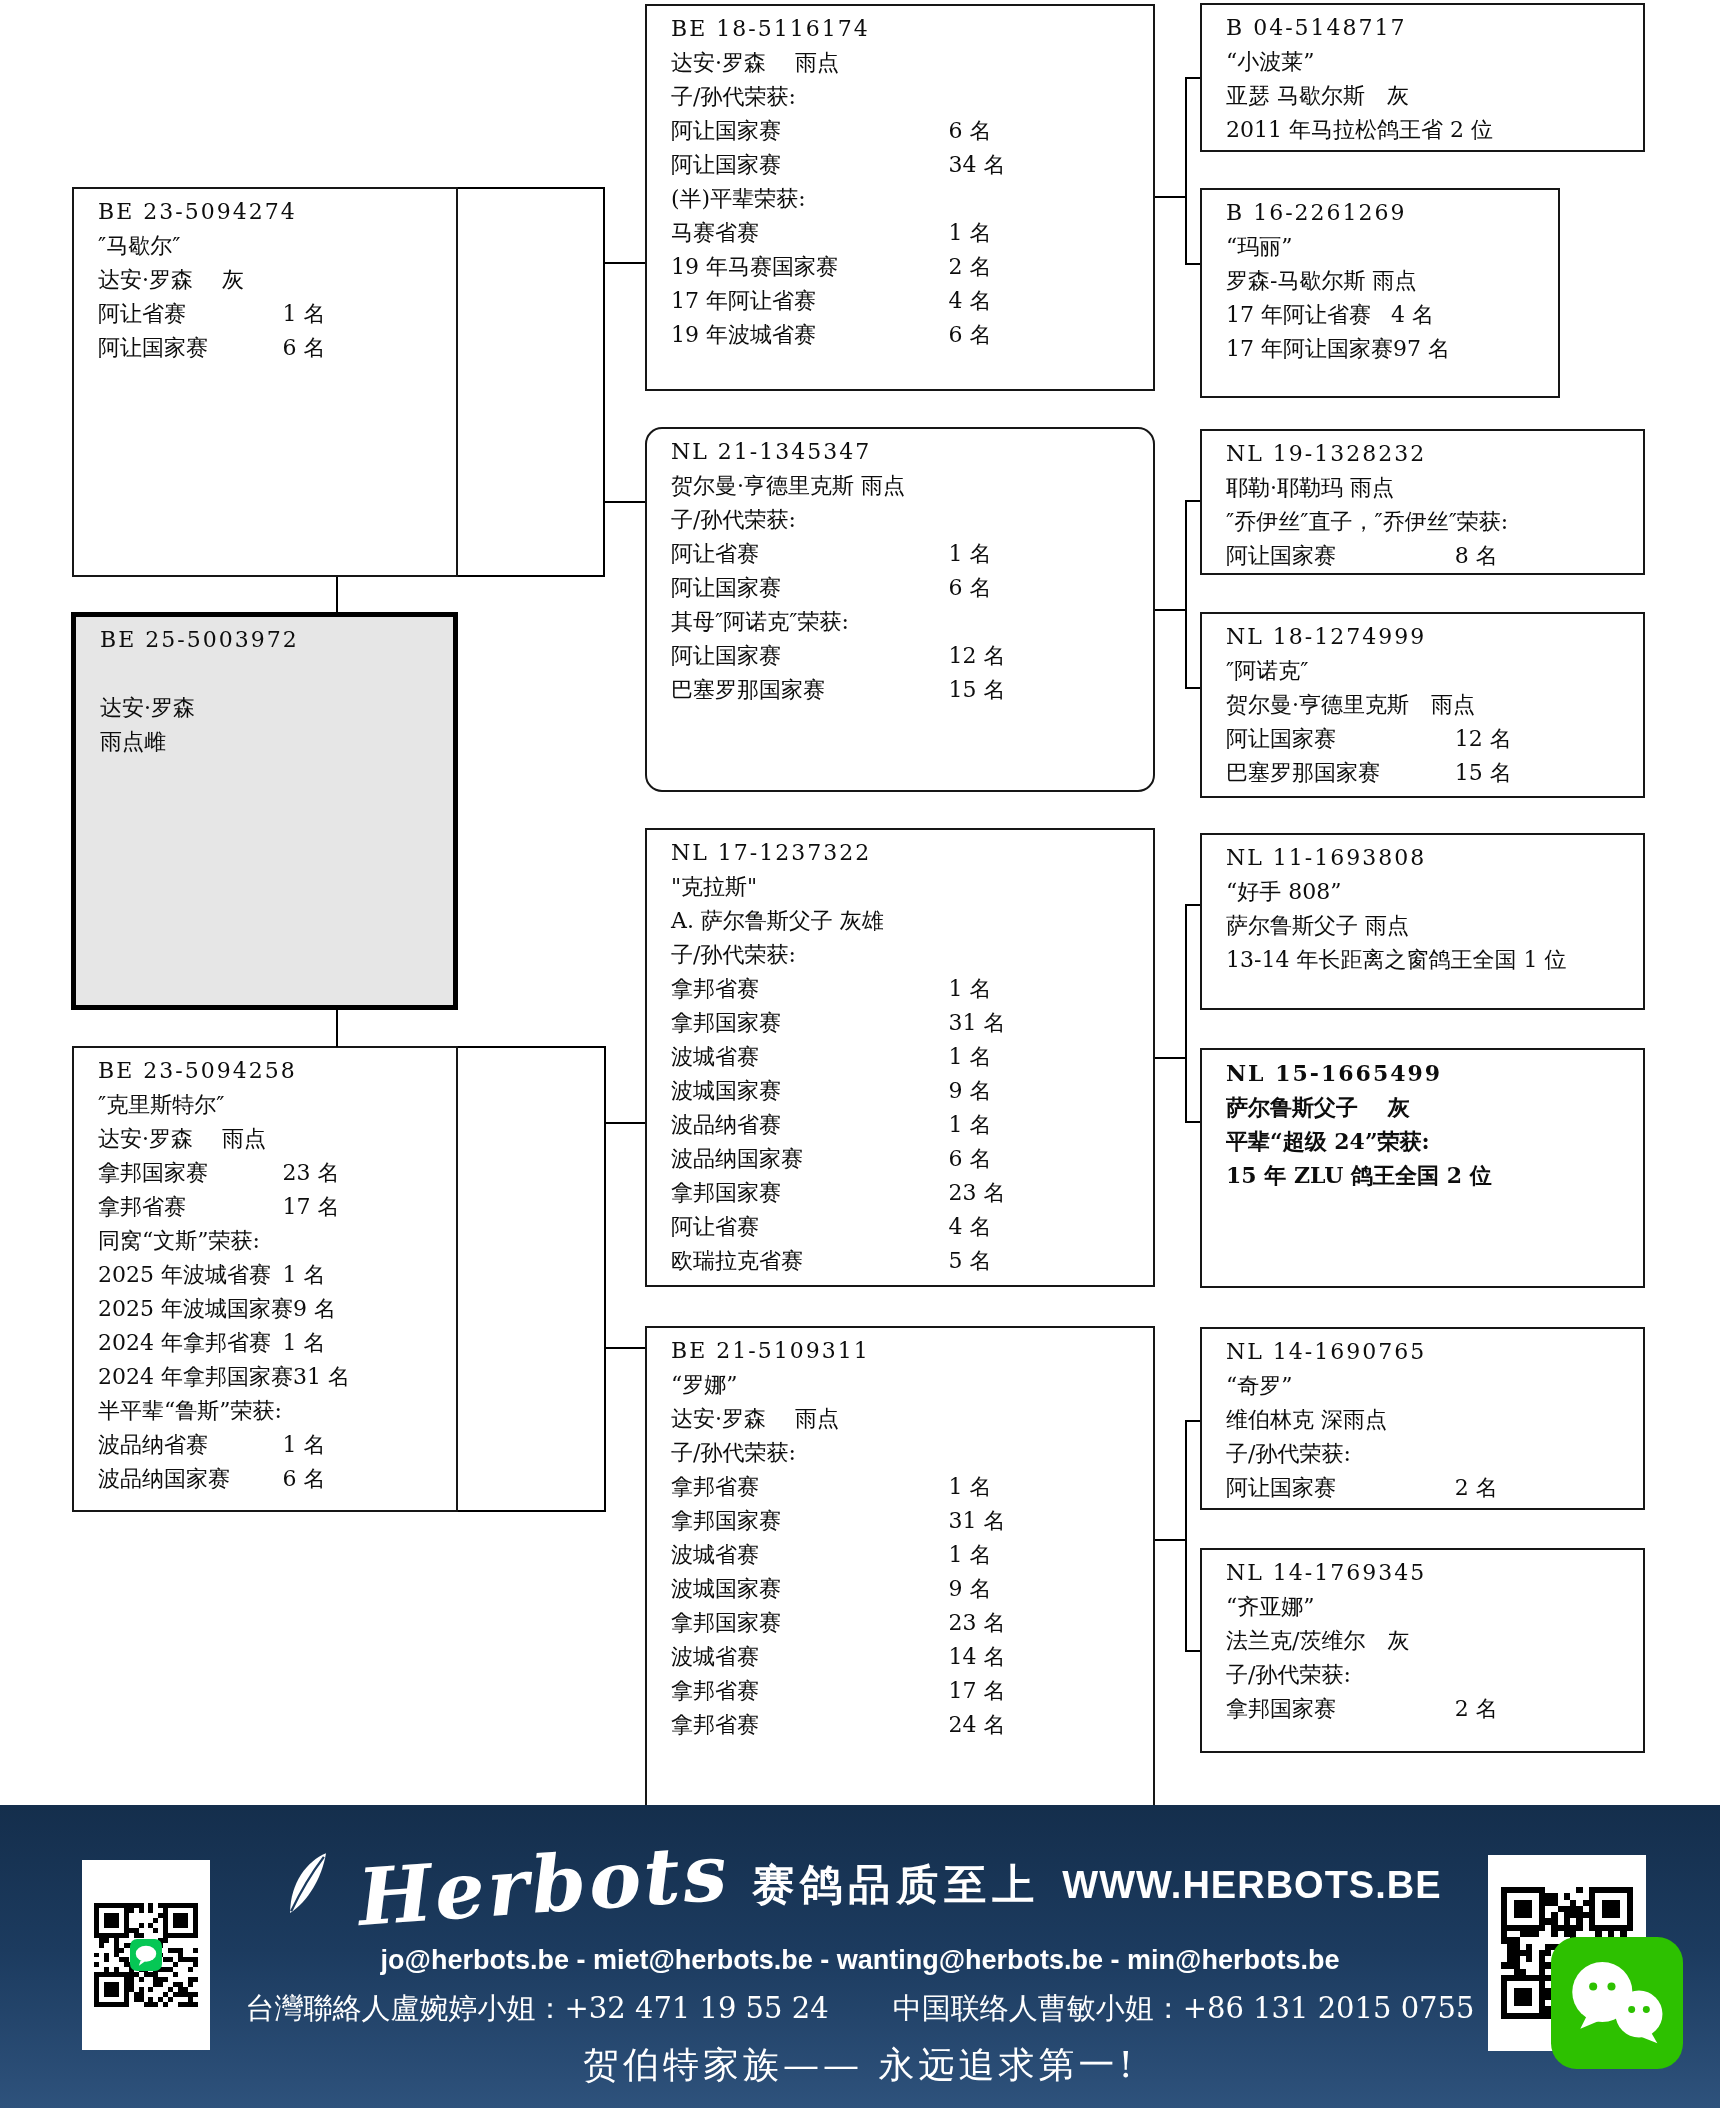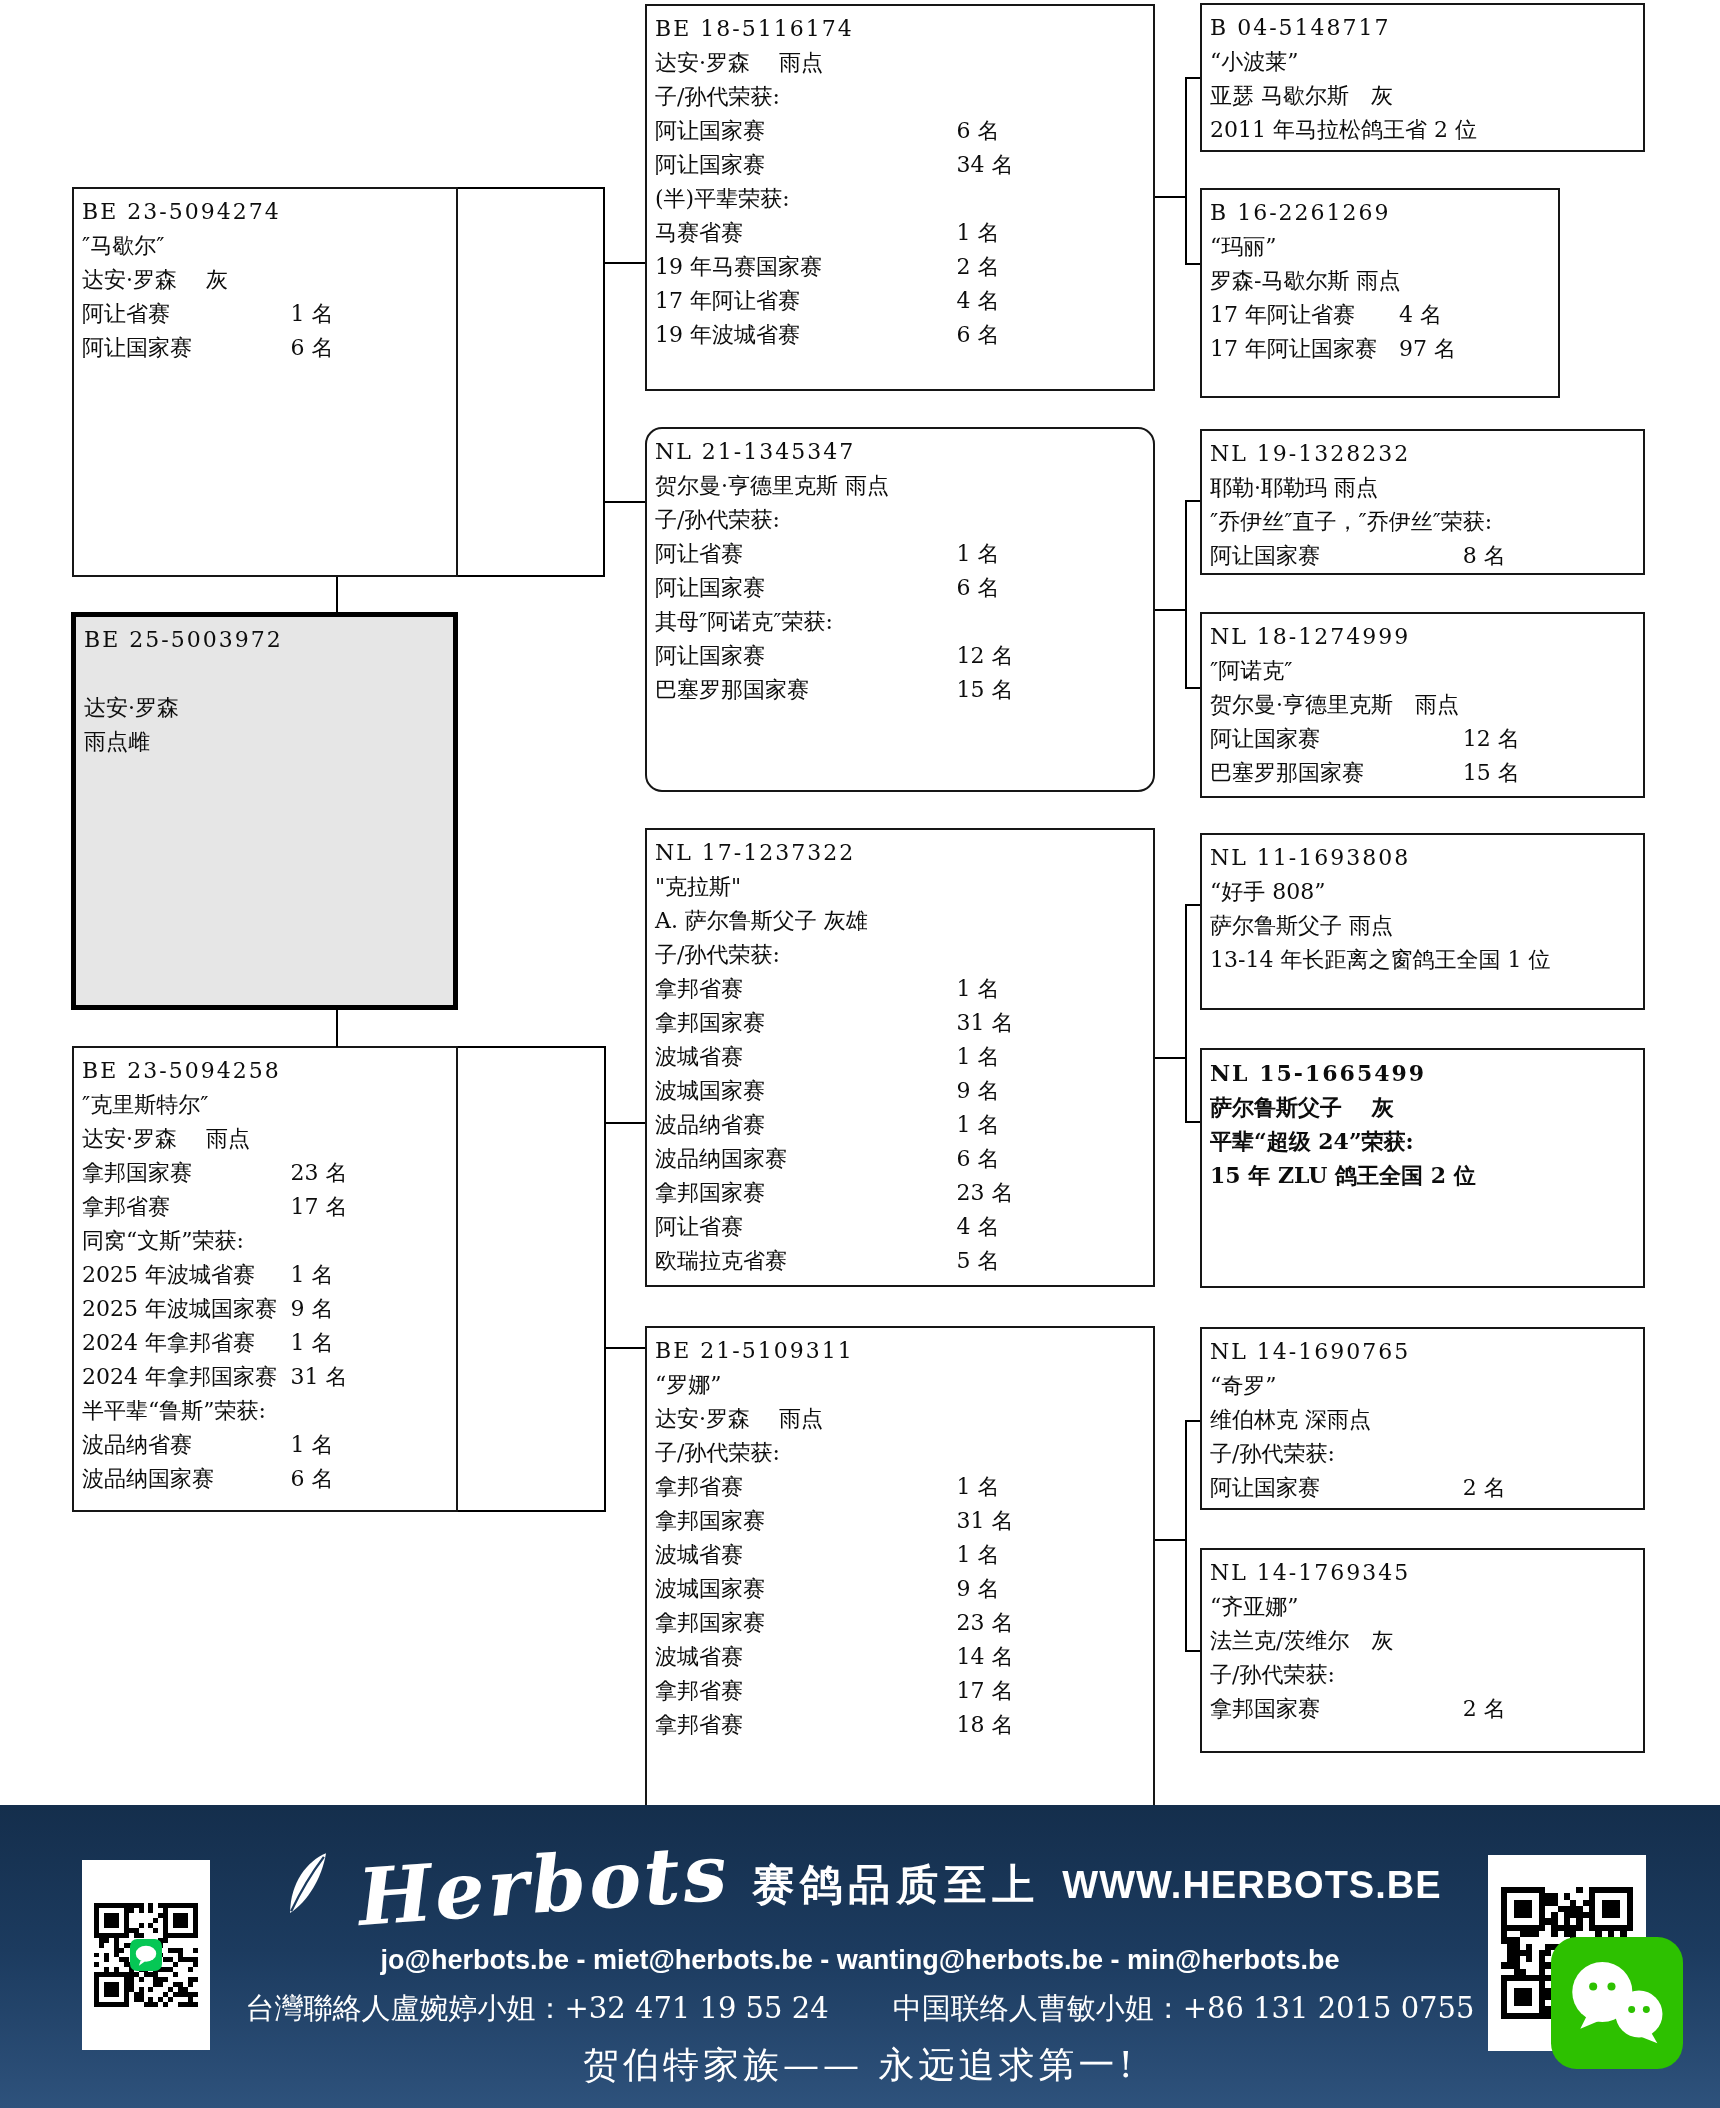--- a/index.html
+++ b/index.html
@@ -1,20 +1,20 @@
 <!DOCTYPE html>
 <html><head>
 <meta charset="utf-8">
 <style>
   html,body{margin:0;padding:0;background:#ffffff;}
   #stage{position:relative;width:1720px;height:2108px;background:#fff;overflow:hidden;
          font-family:"DejaVu Serif","Liberation Serif",serif;color:#0d0d0d;}
   
   .pbox{position:absolute;box-sizing:border-box;border:2px solid #161616;background:#fff;
-        padding:6px 8px;font-size:22px;line-height:34px;overflow:hidden;}
+        padding:6px 24px;font-size:22px;line-height:34px;overflow:hidden;}
   .pbox.subject{border:5px solid #000;background:#e6e6e6;}
   .bline{white-space:pre-wrap;min-height:34px;}
   .bline.ring{letter-spacing:2px;}
   .bline.stat{display:flex;}
   .race{white-space:pre;}
   .rank{margin-left:auto;margin-right:25%;min-width:66px;text-align:left;white-space:pre;}
   
   .cl{position:absolute;background:#000;}
   
   #box-sire   {left:72px;  top:187px;  width:386px; height:390px;}
@@ -131,21 +131,21 @@
       <div class="bline">“罗娜”</div>
       <div class="bline">达安·罗森　 雨点</div>
       <div class="bline">子/孙代荣获:</div>
       <div class="bline stat"><span class="race">拿邦省赛</span><span class="rank">1 名</span></div>
       <div class="bline stat"><span class="race">拿邦国家赛</span><span class="rank">31 名</span></div>
       <div class="bline stat"><span class="race">波城省赛</span><span class="rank">1 名</span></div>
       <div class="bline stat"><span class="race">波城国家赛</span><span class="rank">9 名</span></div>
       <div class="bline stat"><span class="race">拿邦国家赛</span><span class="rank">23 名</span></div>
       <div class="bline stat"><span class="race">波城省赛</span><span class="rank">14 名</span></div>
       <div class="bline stat"><span class="race">拿邦省赛</span><span class="rank">17 名</span></div>
-      <div class="bline stat"><span class="race">拿邦省赛</span><span class="rank">18 名</span></div>
+      <div class="bline stat"><span class="race">拿邦省赛</span><span class="rank">24 名</span></div>
     </div>
 
   <div class="pbox" id="box-gg1">
       <div class="bline ring">B 04-5148717</div>
       <div class="bline">“小波莱”</div>
       <div class="bline">亚瑟 马歇尔斯　灰</div>
       <div class="bline">2011 年马拉松鸽王省 2 位</div>
     </div>
   <div class="pbox" id="box-gg2">
       <div class="bline ring">B 16-2261269</div>

